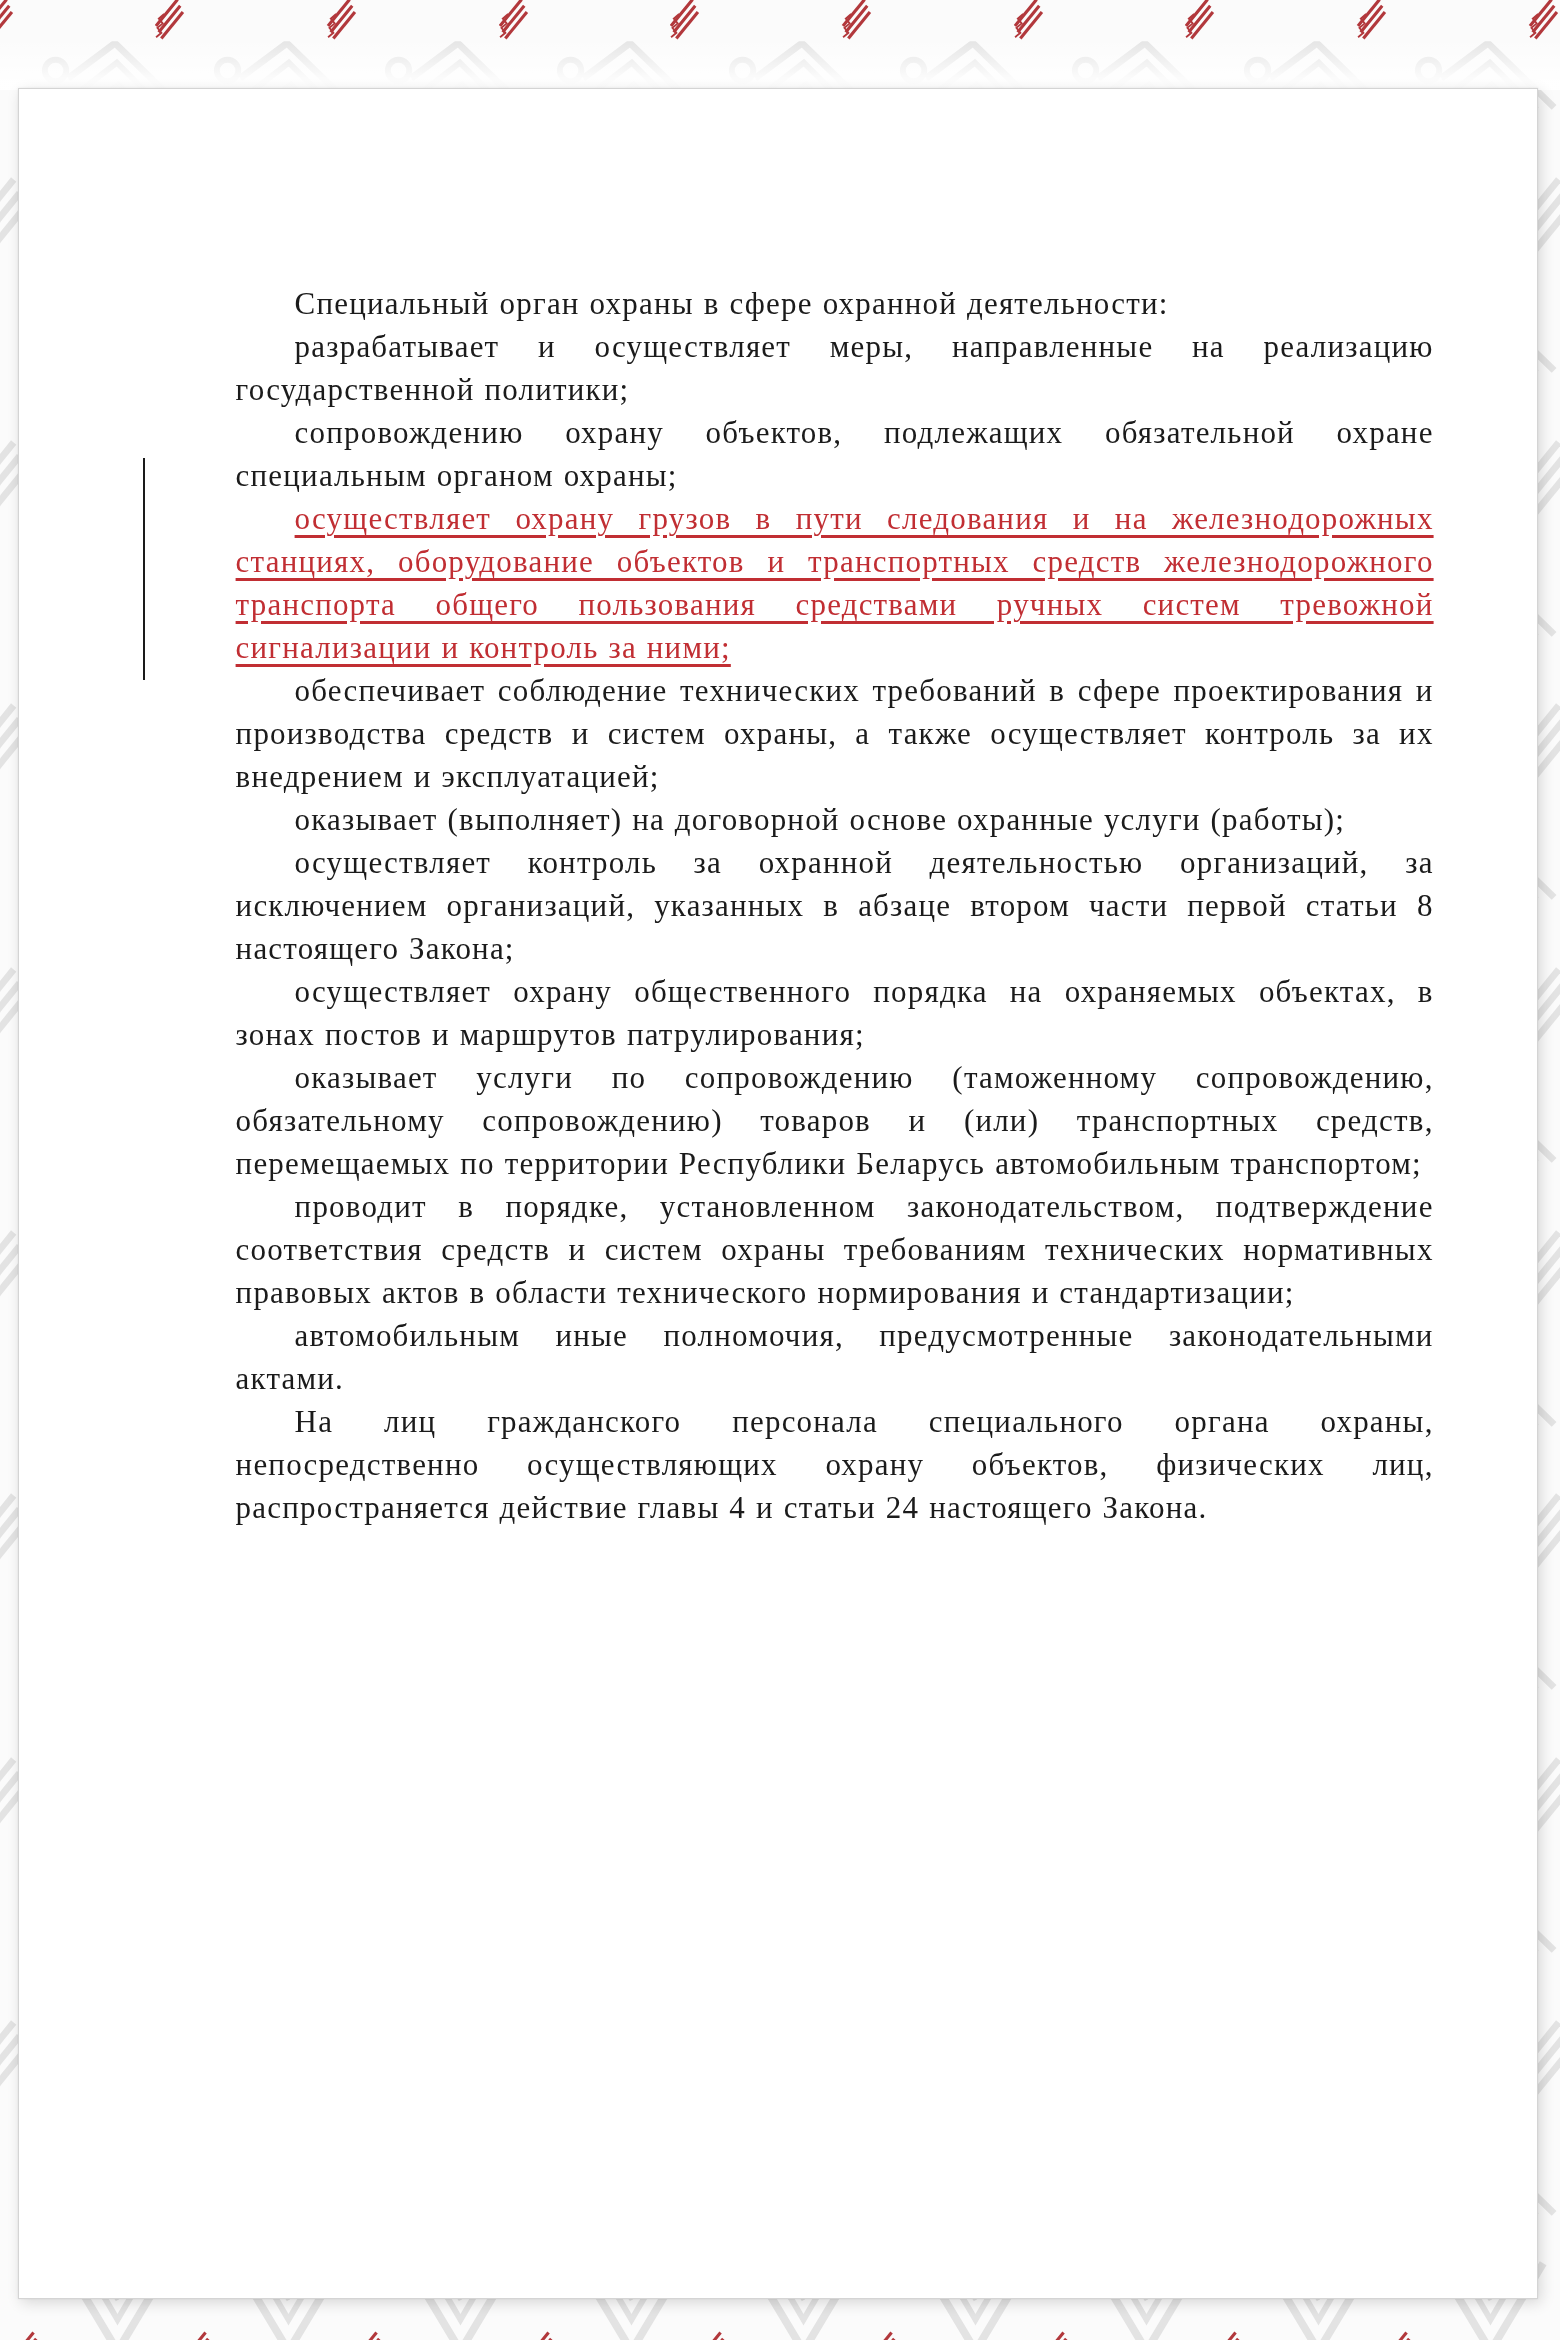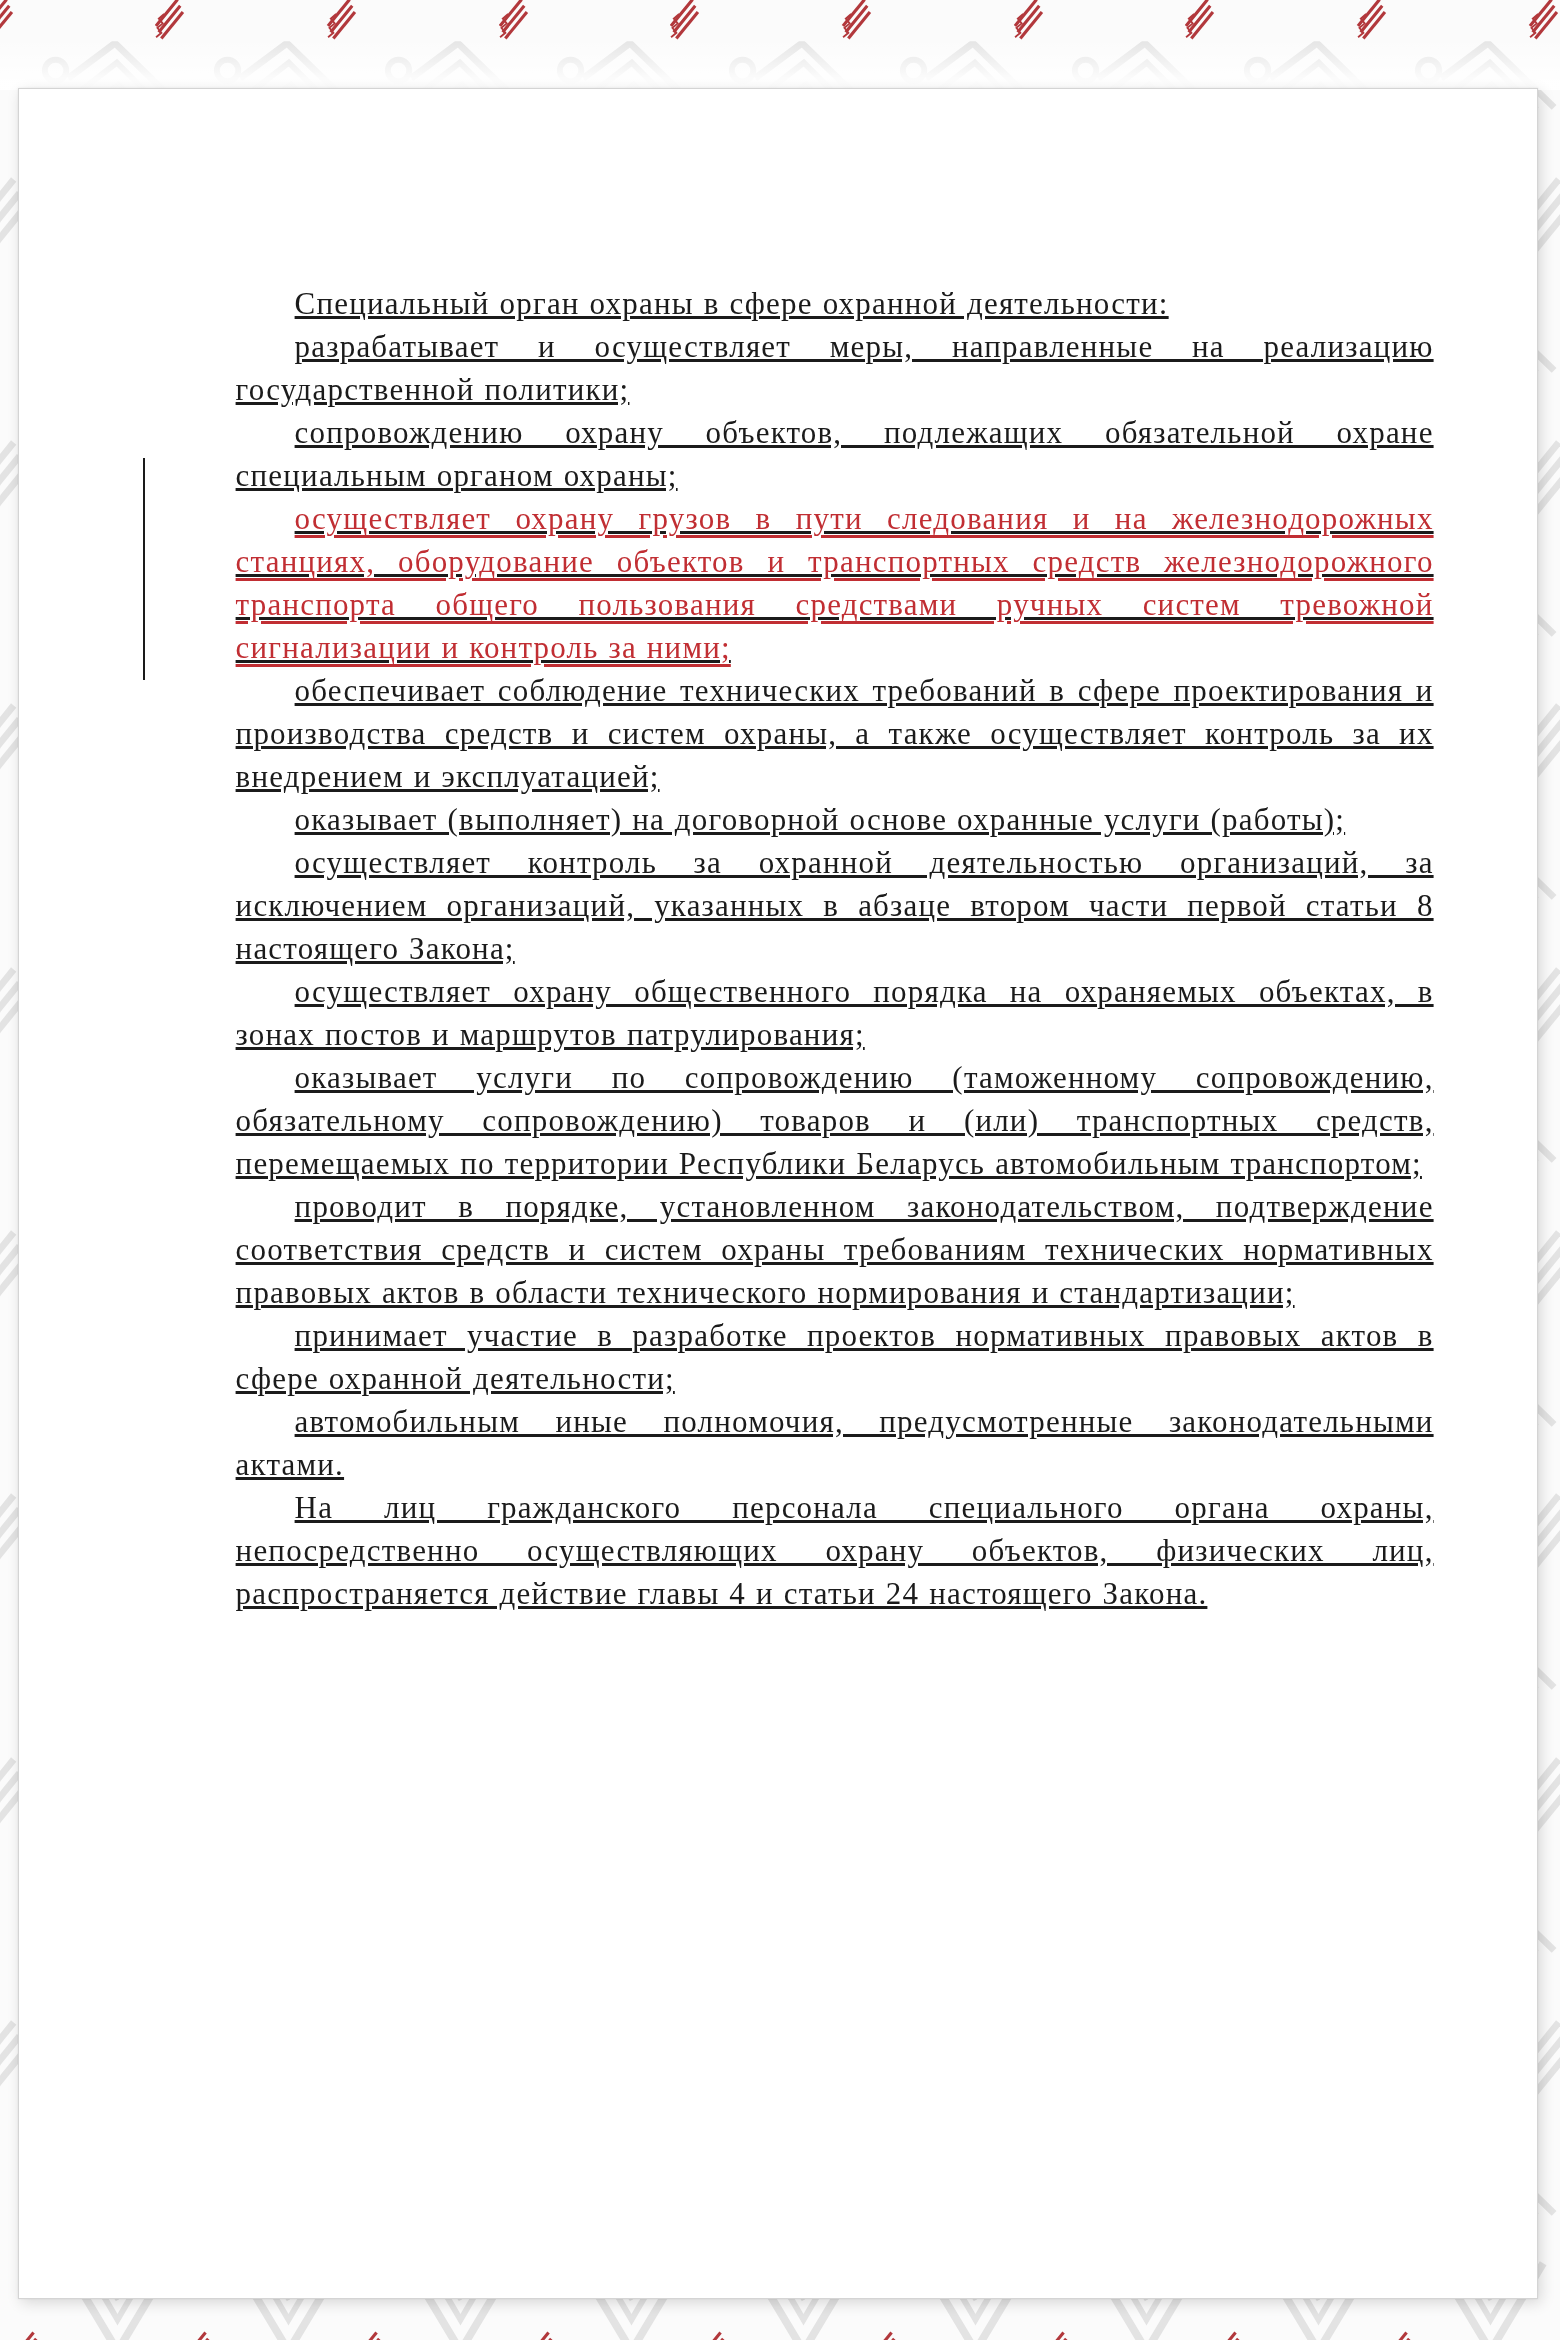--- a/index.html
+++ b/index.html
@@ -21,21 +21,20 @@
     position:absolute;left:17.6px;top:88px;width:1520px;height:2211px;z-index:2;
     background:var(--page-bg,#ffffff);
     border:1px solid var(--page-border,#d4d4d4);
     box-shadow:2.9px 3.9px 13.7px rgba(0,0,0,.14), 0 0 2px rgba(0,0,0,.08);
     box-sizing:border-box;
   }
   .textblock{
     position:absolute;left:217px;top:193px;width:1198px;
     font-size:31px;line-height:43px;letter-spacing:1.2px;word-spacing:1px;
     color:var(--body-text,#1b1b1b);
-    text-decoration:underline;
   }
   .textblock p{
     margin:0;text-indent:59px;
     text-align:justify;text-align-last:left;
   }
   .textblock p.inserted{
     color:var(--ins-red,#c12e33);
     text-decoration:underline;
     text-decoration-color:var(--ins-red,#c12e33);
     text-decoration-thickness:2.9px;
@@ -658,20 +657,19 @@
         <p class="">Специальный орган охраны в сфере охранной деятельности:</p>
         <p class="">разрабатывает и осуществляет меры, направленные на реализацию государственной политики;</p>
         <p class="">сопровождению охрану объектов, подлежащих обязательной охране специальным органом охраны;</p>
         <p class="inserted">осуществляет охрану грузов в пути следования и на железнодорожных станциях, оборудование объектов и транспортных средств железнодорожного транспорта общего пользования средствами ручных систем тревожной сигнализации и контроль за ними;</p>
         <p class="">обеспечивает соблюдение технических требований в сфере проектирования и производства средств и систем охраны, а также осуществляет контроль за их внедрением и эксплуатацией;</p>
         <p class="">оказывает (выполняет) на договорной основе охранные услуги (работы);</p>
         <p class="">осуществляет контроль за охранной деятельностью организаций, за исключением организаций, указанных в абзаце втором части первой статьи 8 настоящего Закона;</p>
         <p class="">осуществляет охрану общественного порядка на охраняемых объектах, в зонах постов и маршрутов патрулирования;</p>
         <p class="">оказывает услуги по сопровождению (таможенному сопровождению, обязательному сопровождению) товаров и (или) транспортных средств, перемещаемых по территории Республики Беларусь автомобильным транспортом;</p>
         <p class="">проводит в порядке, установленном законодательством, подтверждение соответствия средств и систем охраны требованиям технических нормативных правовых актов в области технического нормирования и стандартизации;</p>
-        <p class="">принимает участие в разработке проектов нормативных правовых актов в сфере охранной деятельности;</p>
         <p class="">автомобильным иные полномочия, предусмотренные законодательными актами.</p>
         <p class="">На лиц гражданского персонала специального органа охраны, непосредственно осуществляющих охрану объектов, физических лиц, распространяется действие главы 4 и статьи 24 настоящего Закона.</p>
       </div>
   </div>
 
 </div>
 
 
 </body></html>

